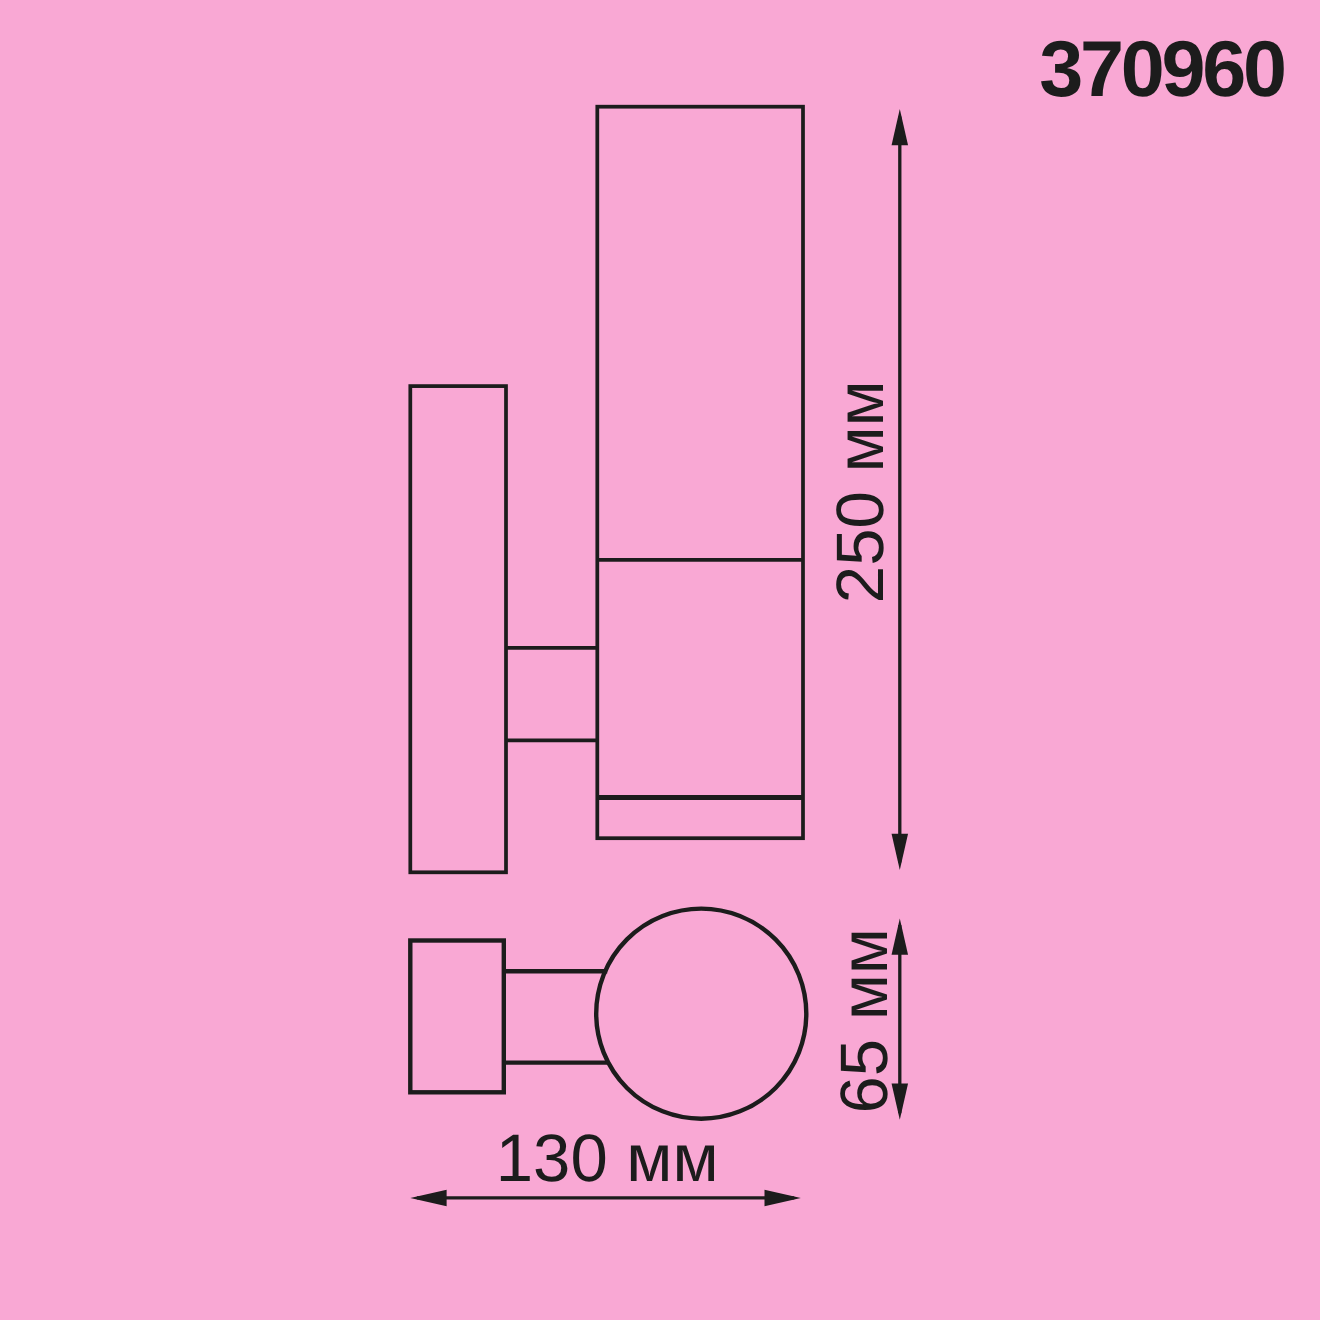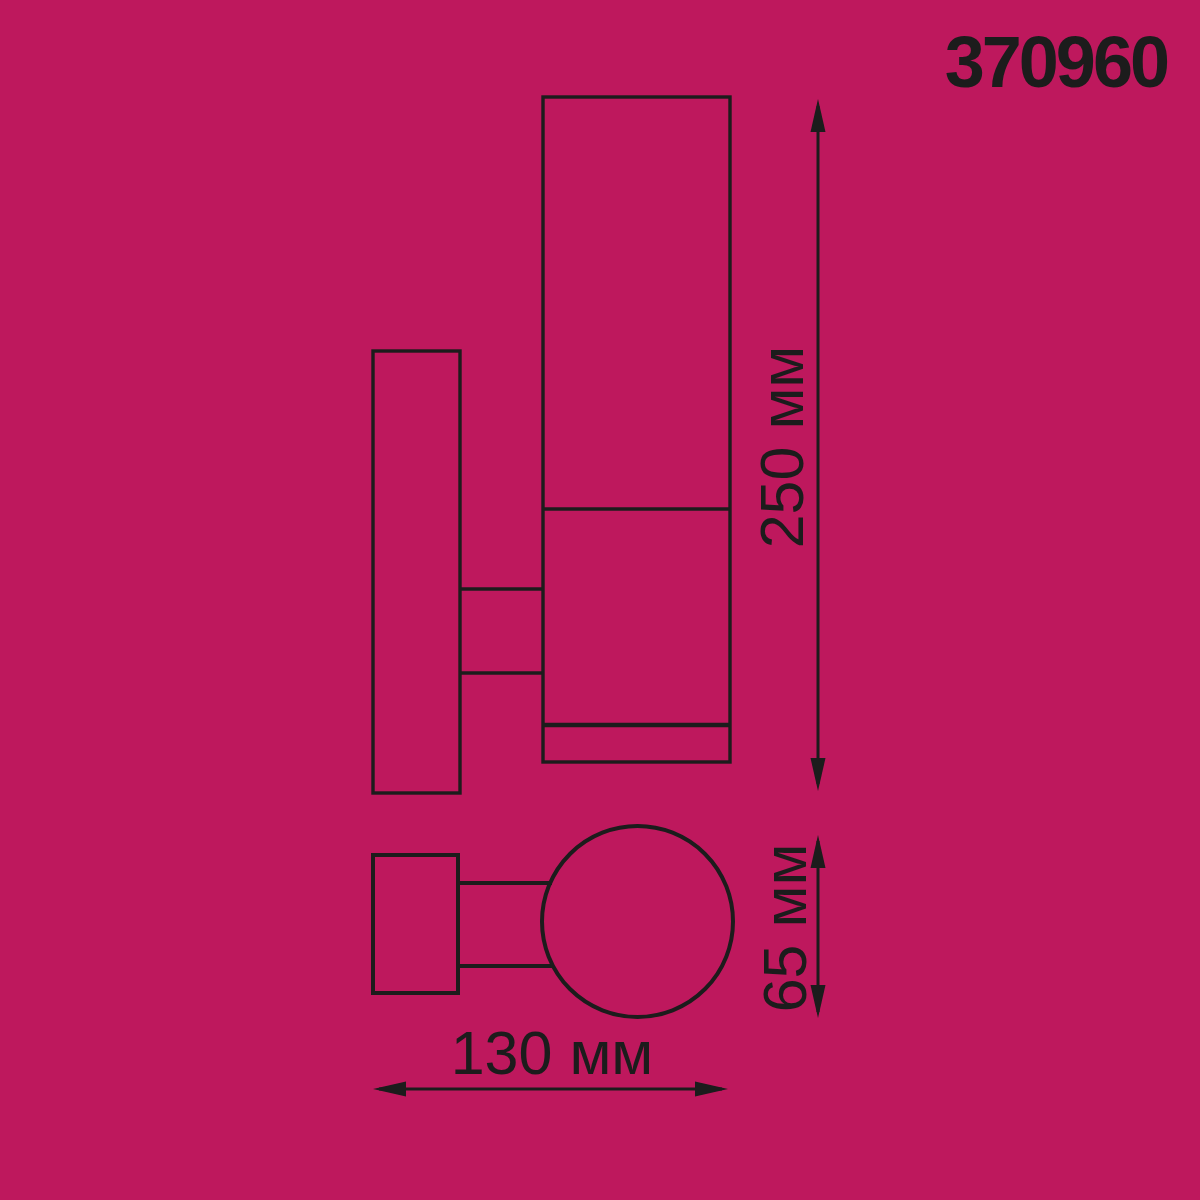--- a/index.html
+++ b/index.html
@@ -4,21 +4,21 @@
 <style>
   html, body {
     margin: 0;
     padding: 0;
     background: #ffffff;
   }
   .page {
     position: relative;
     width: 1200px;
     height: 1200px;
-    background: #be185d;
+    background: #f9a8d4;
     overflow: hidden;
     font-family: "Liberation Sans", sans-serif;
   }
   svg { display: block; }
 
   .shape {
     fill: none;
     stroke: #1c1c1c;
     stroke-width: 3.4;
   }

